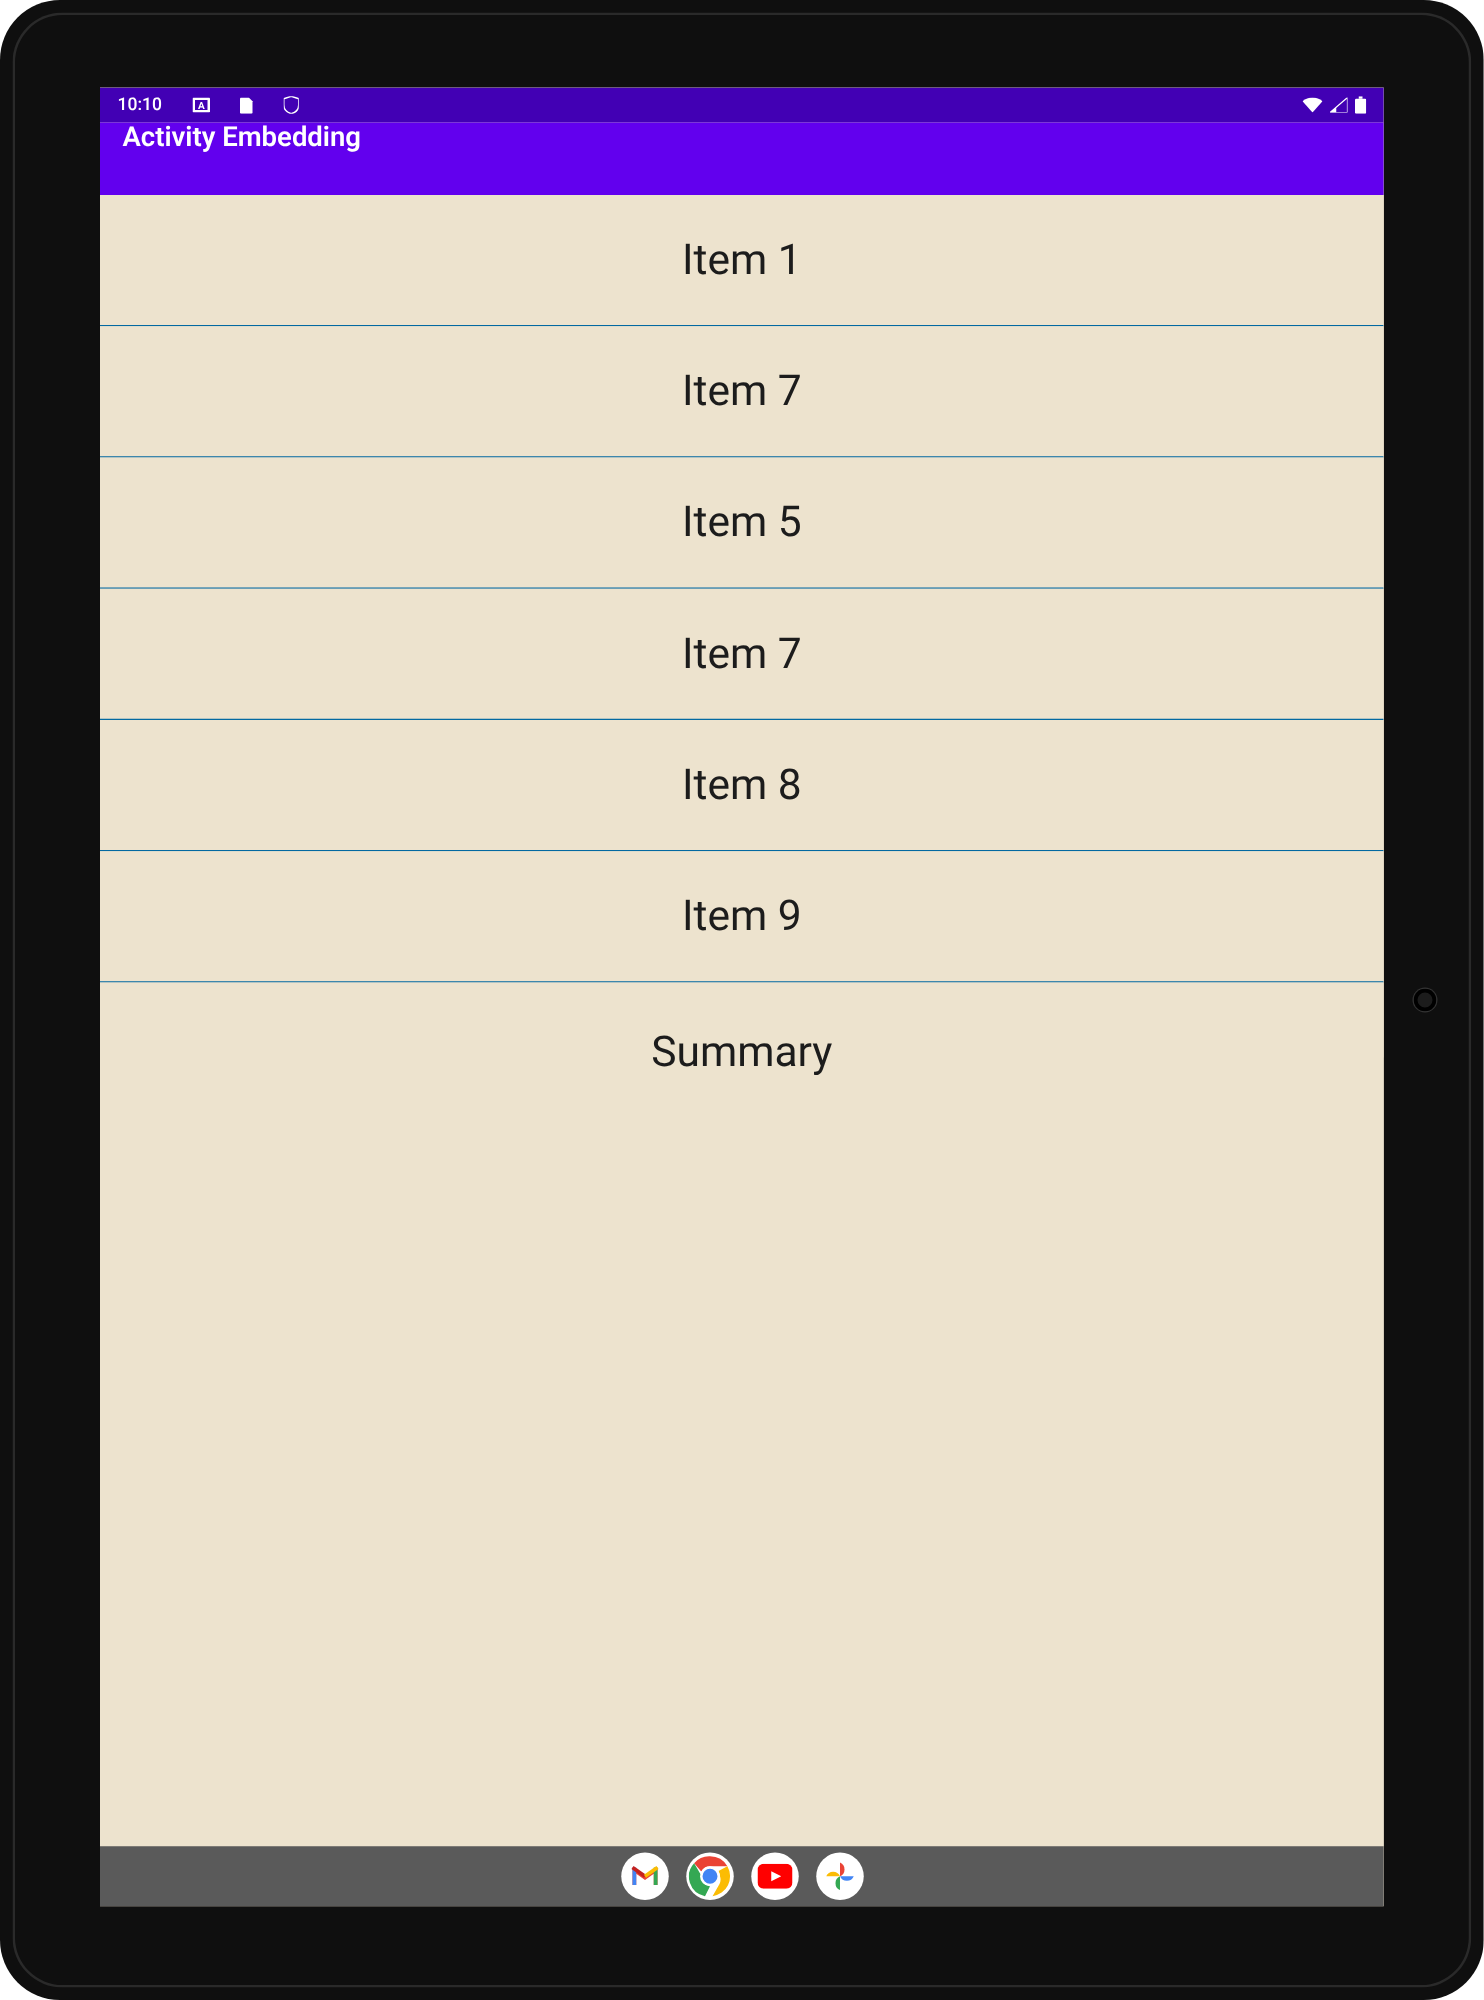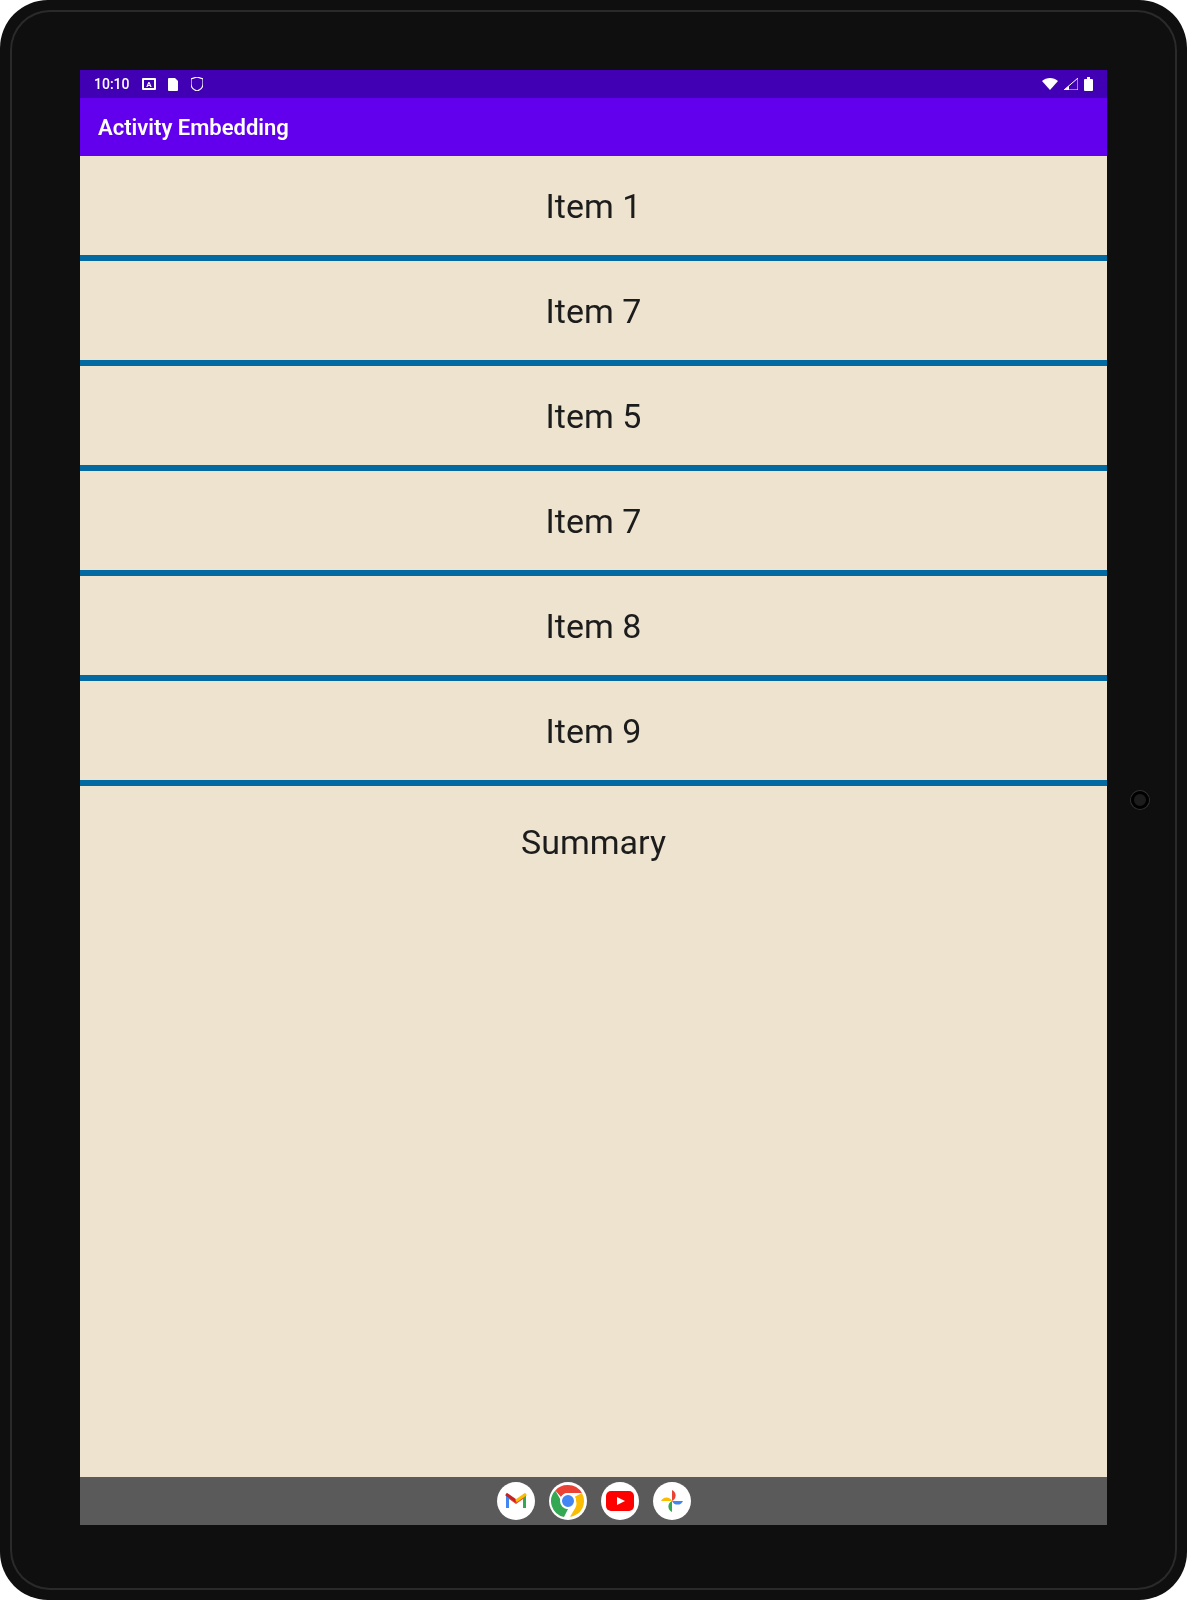--- a/index.html
+++ b/index.html
@@ -49,32 +49,32 @@
   .statusbar {
     height: 28px;
     background: #4200b4;
     color: #fff;
     display: flex;
     align-items: center;
     padding: 0 14px;
     font-size: 14px;
     font-weight: 500;
   }
-  .statusbar .left { display: flex; align-items: center; gap: 12px; }
+  .statusbar .left { display: flex; align-items: center; gap: 24px; }
   .statusbar .spacer { flex: 1; }
   .statusbar .right { display: flex; align-items: center; gap: 6px; }
   .status-icon { display: inline-flex; align-items: center; }
 
   
   .appbar {
     height: 58px;
     background: #6200ee;
     color: #fff;
     display: flex;
-    align-items: center;
+    align-items: flex-start;
     padding: 0 18px;
     font-size: 22px;
     font-weight: 600;
   }
 
   
   .list {
     flex: 1;
     background: #ede3ce;
     overflow: hidden;
@@ -82,21 +82,21 @@
     flex-direction: column;
   }
   .list-item {
     height: 105px;
     min-height: 105px;
     display: flex;
     align-items: center;
     justify-content: center;
     font-size: 34px;
     color: #1c1c1c;
-    border-bottom: 6px solid #0369a1;
+    border-bottom: 1px solid #0369a1;
     background: #ede3ce;
     cursor: pointer;
   }
   .list-item:last-child { border-bottom: none; }
   .list-item.partial {
     height: 60px;
     min-height: 60px;
     align-items: flex-end;
     padding-bottom: 0;
   }

